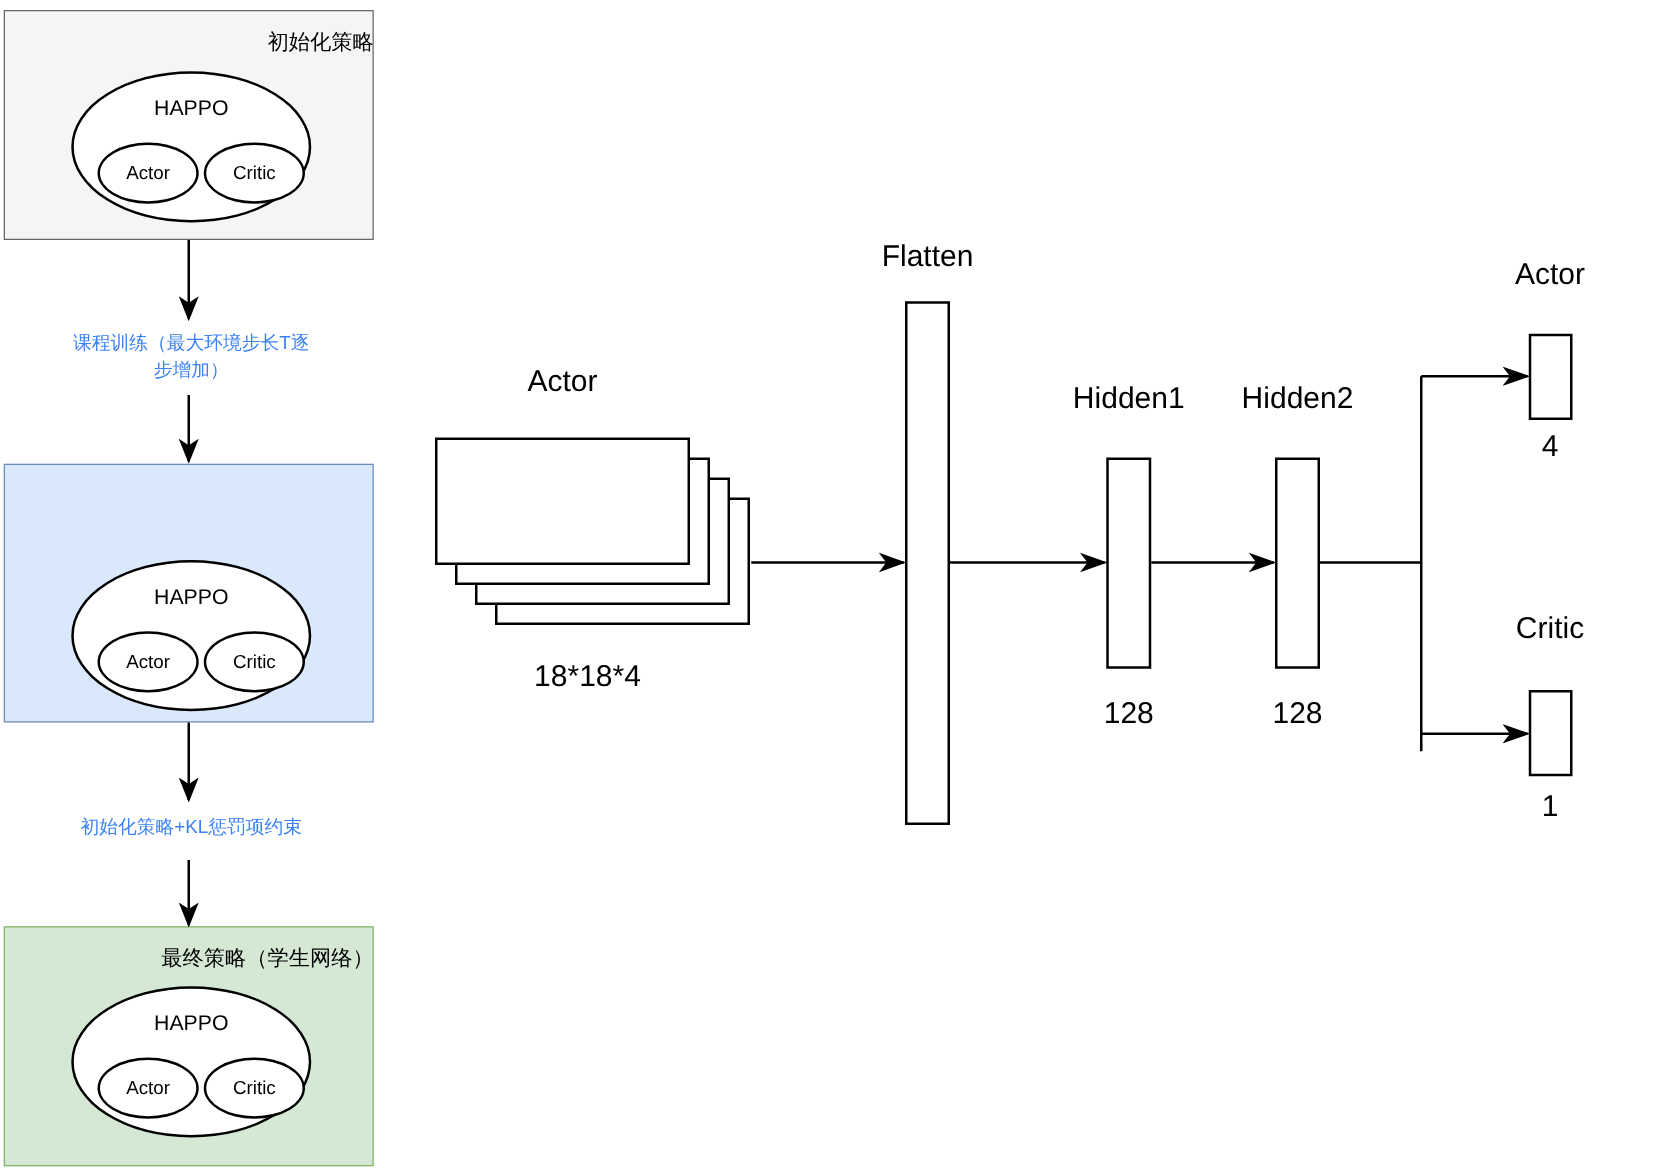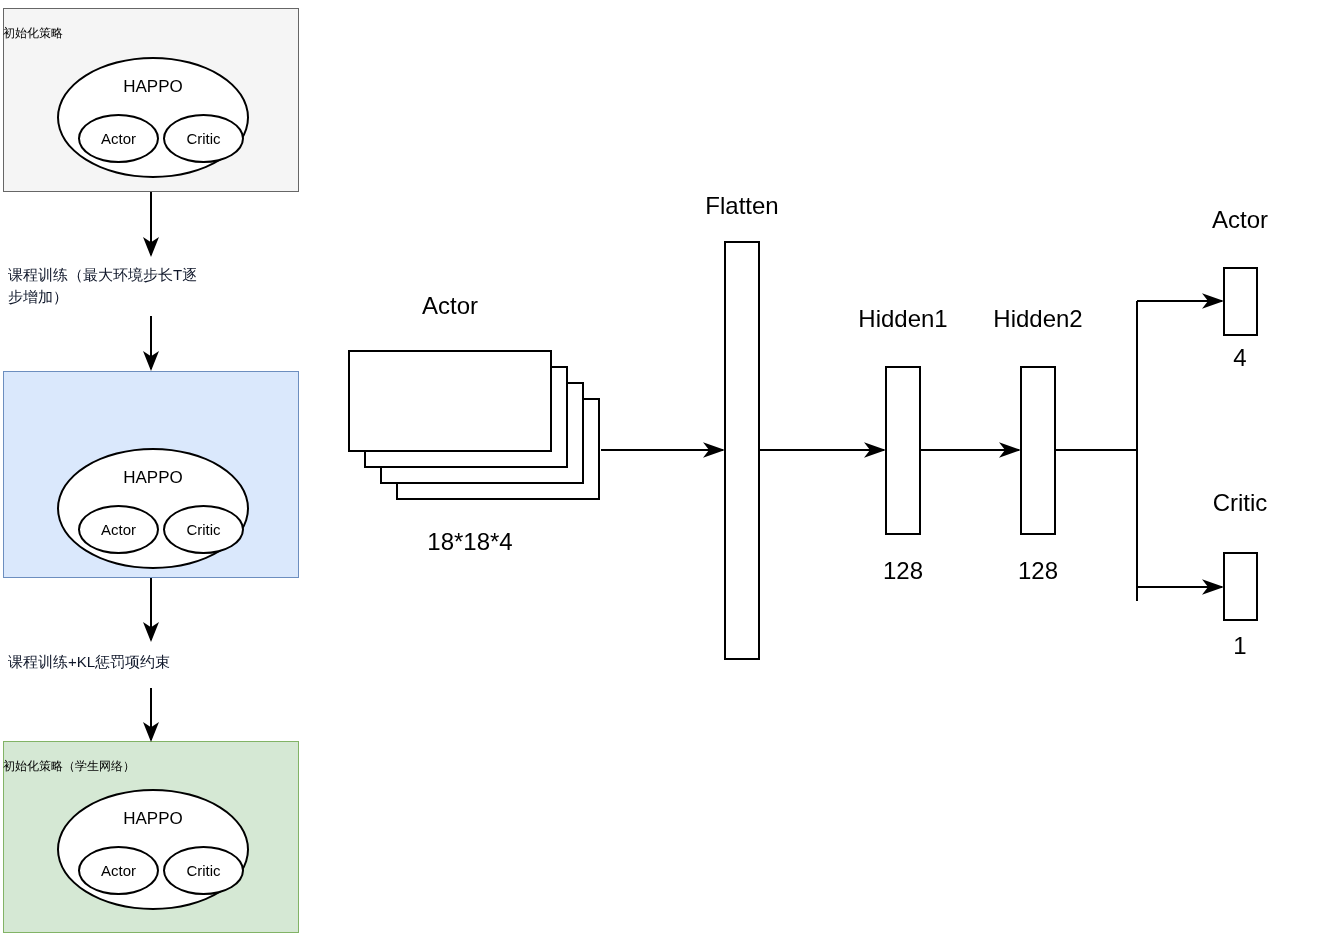--- a/index.html
+++ b/index.html
@@ -20,22 +20,22 @@
     position:absolute;
     box-sizing:border-box;
     border:1px solid #666666;
   }
   .panel.gray{background:#f5f5f5;border-color:#666666;}
   .panel.blue{background:#dae8fc;border-color:#6c8ebf;}
   .panel.green{background:#d5e8d4;border-color:#82b366;}
   .panel-title{
     position:absolute;
     left:0;right:0;
-    text-align:left;
-    font-size:12px;
+    text-align:right;
+    font-size:17px;
     line-height:23px;
     color:#000;
     white-space:pre-line;
   }
   
   .ellipse{
     position:absolute;
     box-sizing:border-box;
     border:2px solid #000;
     border-radius:50%;
@@ -55,25 +55,25 @@
     border-radius:50%;
     background:#ffffff;
     display:flex;
     align-items:center;
     justify-content:center;
     font-size:15px;
   }
   
   .step-label{
     position:absolute;
-    text-align:left;
+    text-align:center;
     font-size:15px;
     line-height:22px;
     white-space:pre-line;
-    color:#0f172a;
+    color:#3b82f6;
   }
   
   .nbox{
     position:absolute;
     box-sizing:border-box;
     border:2px solid #000;
     background:#ffffff;
   }
   .nlabel{
     position:absolute;
@@ -112,24 +112,24 @@
 
   <div class="step-label" style="left:8px;top:264px;width:290px;">课程训练（最大环境步长T逐
 步增加）</div>
 
   <div class="panel blue" style="left:3px;top:371px;width:296px;height:207px;"></div>
   <div class="ellipse" style="left:57px;top:448px;width:192px;height:121px;"></div>
   <div class="ellipse-label" style="left:57px;top:468px;width:192px;">HAPPO</div>
   <div class="ellipse-small" style="left:78px;top:505px;width:81px;height:49px;">Actor</div>
   <div class="ellipse-small" style="left:163px;top:505px;width:81px;height:49px;">Critic</div>
 
-  <div class="step-label" style="left:8px;top:651px;width:290px;">课程训练+KL惩罚项约束</div>
+  <div class="step-label" style="left:8px;top:651px;width:290px;">初始化策略+KL惩罚项约束</div>
 
   <div class="panel green" style="left:3px;top:741px;width:296px;height:192px;"></div>
-  <div class="panel-title" style="left:3px;top:755px;width:296px;">初始化策略（学生网络）</div>
+  <div class="panel-title" style="left:3px;top:755px;width:296px;">最终策略（学生网络）</div>
   <div class="ellipse" style="left:57px;top:789px;width:192px;height:121px;"></div>
   <div class="ellipse-label" style="left:57px;top:809px;width:192px;">HAPPO</div>
   <div class="ellipse-small" style="left:78px;top:846px;width:81px;height:49px;">Actor</div>
   <div class="ellipse-small" style="left:163px;top:846px;width:81px;height:49px;">Critic</div>
 
   <div class="nlabel" style="left:340px;top:292px;width:220px;">Actor</div>
 
   <div class="nbox" style="left:396px;top:398px;width:204px;height:102px;border-width:2px;"></div>
   <div class="nbox" style="left:380px;top:382px;width:204px;height:102px;border-width:2px;"></div>
   <div class="nbox" style="left:364px;top:366px;width:204px;height:102px;border-width:2px;"></div>

